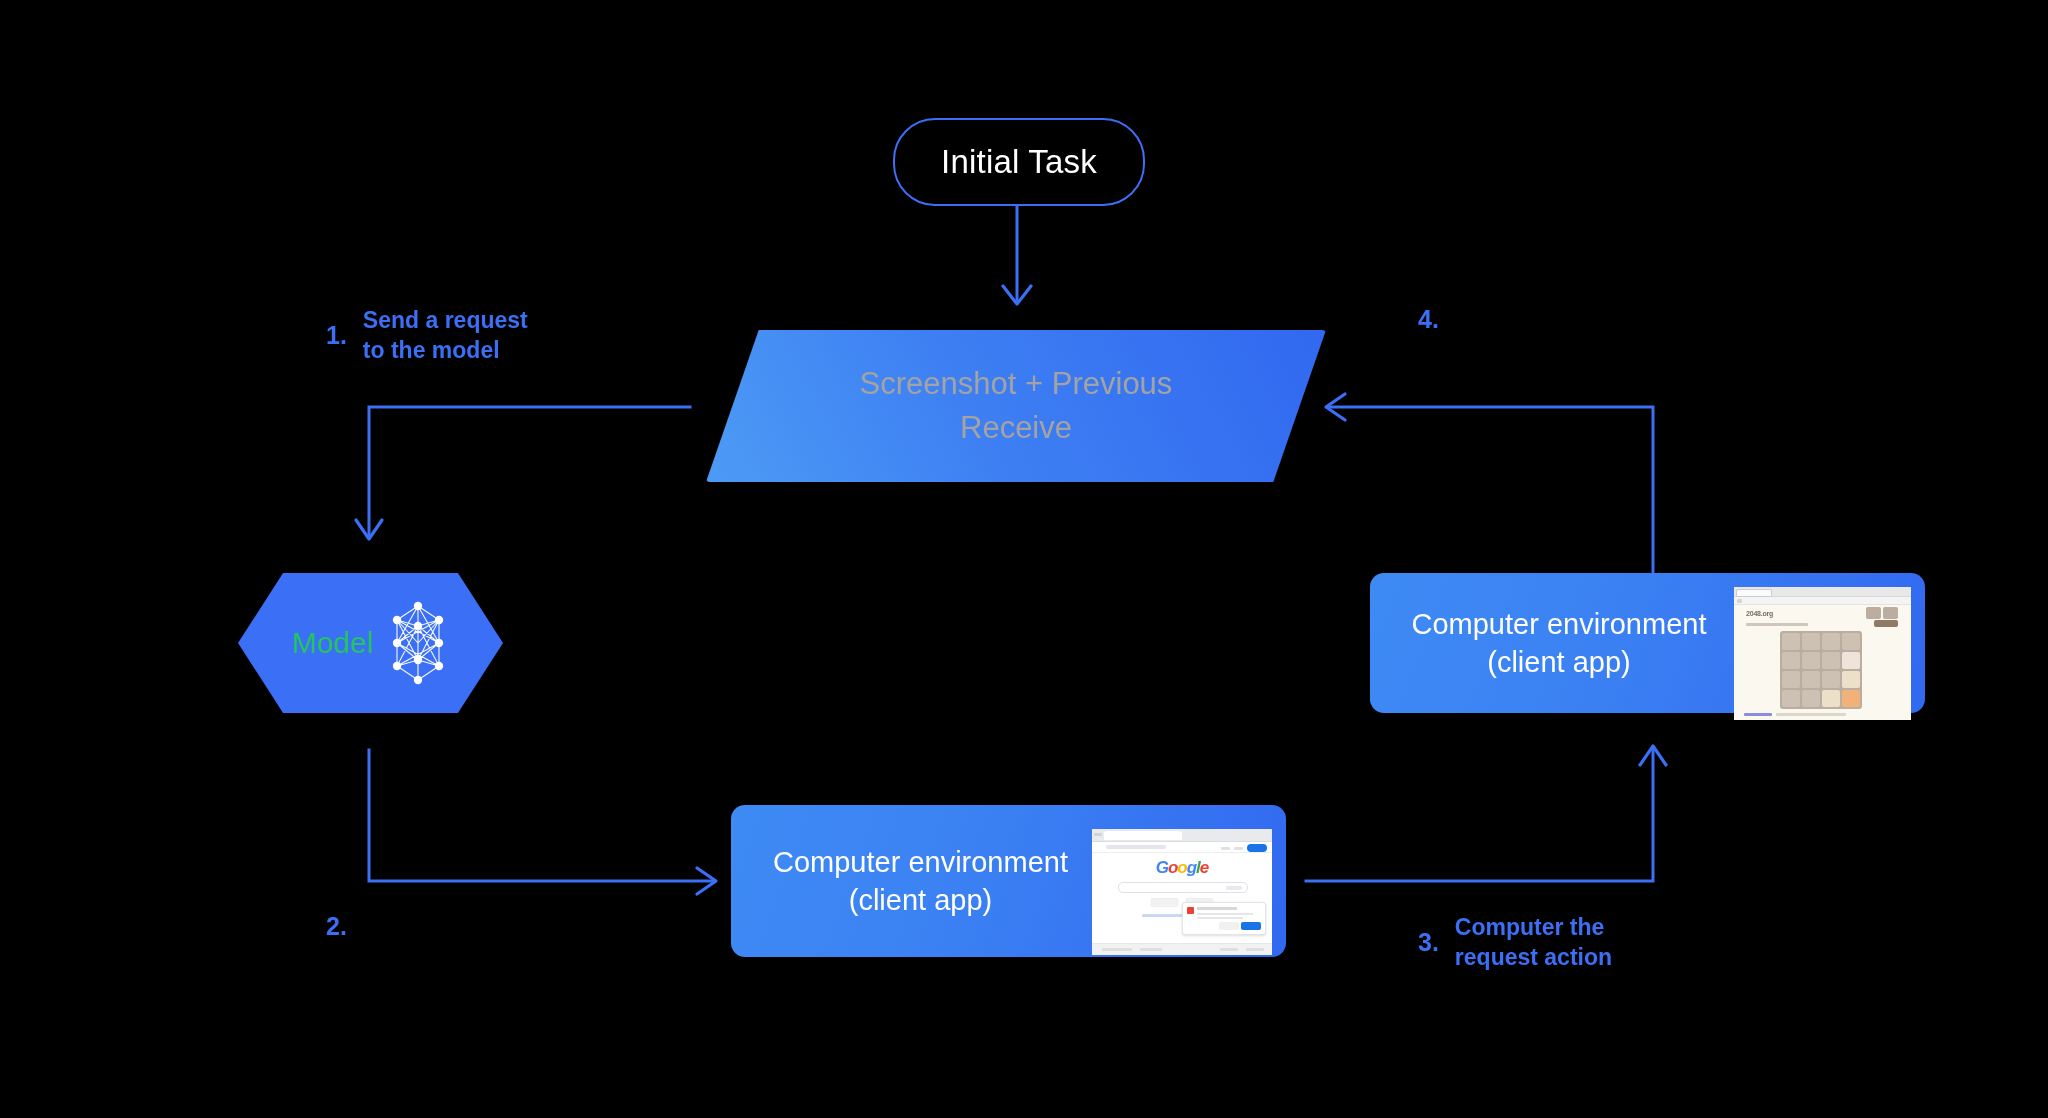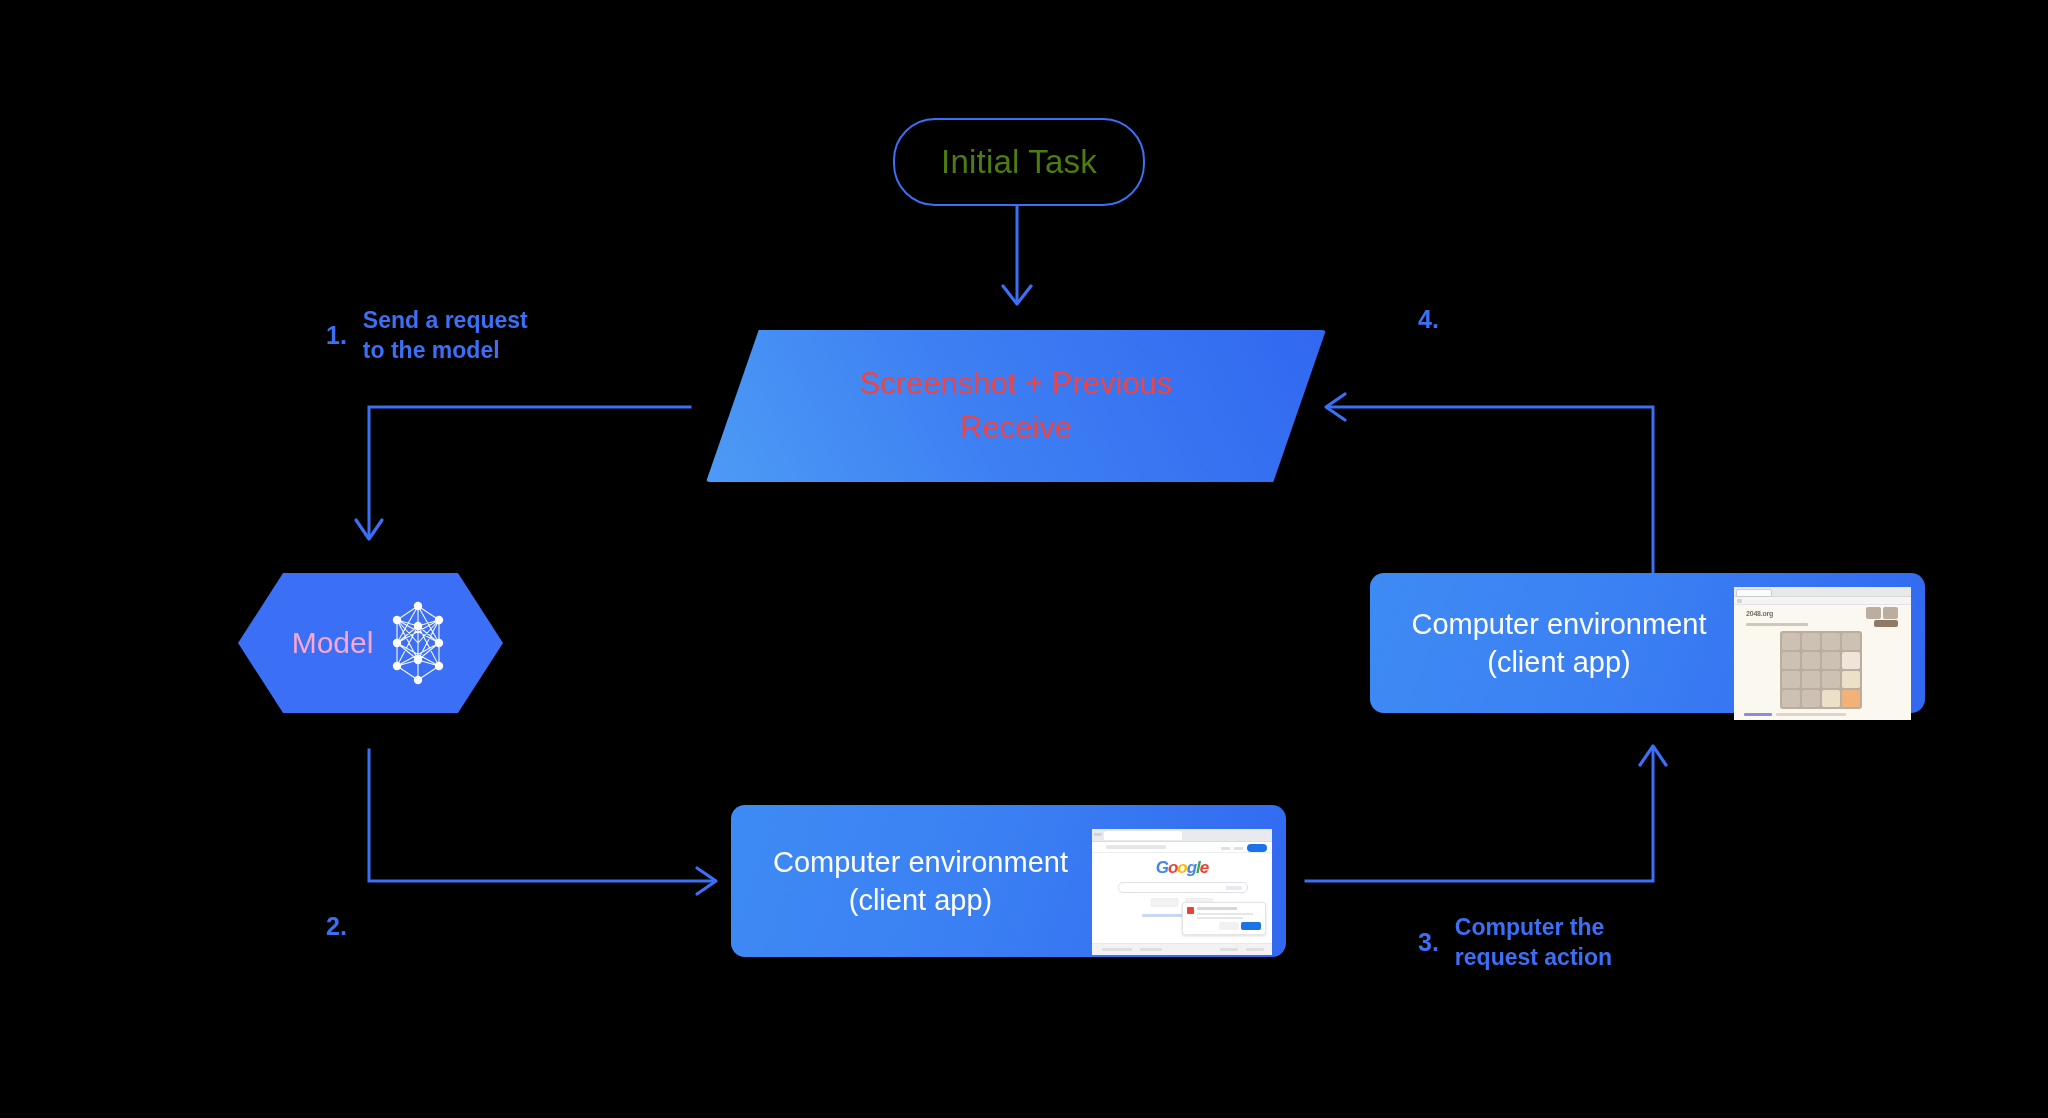--- a/index.html
+++ b/index.html
@@ -4,39 +4,39 @@
 <style>
   html,body{margin:0;padding:0;background:#000;}
   body{width:2048px;height:1118px;position:relative;overflow:hidden;
        font-family:"Liberation Sans",sans-serif;color:#fff;}
   .stage{position:absolute;inset:0;}
 
   
   .pill{position:absolute;left:893px;top:118px;width:248px;height:84px;
         border:2.5px solid #3B6FF5;border-radius:42px;
         display:flex;align-items:center;justify-content:center;}
-  .pill span{color:#4d7c0f;font-size:33px;letter-spacing:.2px;}
+  .pill span{color:#ffffff;font-size:33px;letter-spacing:.2px;}
 
   
   .para-wrap{position:absolute;left:706px;top:330px;width:620px;height:152px;}
   .para{width:100%;height:100%;
         background:linear-gradient(62deg,#4C9BF5 0%,#3E80F3 42%,#3168F0 100%);
         clip-path:polygon(8.5% 0%, 100% 0%, 91.5% 100%, 0% 100%);
         border-radius:4px;}
   .para-txt{position:absolute;inset:0;display:flex;flex-direction:column;
             align-items:center;justify-content:center;gap:4px;
-            font-size:31px;color:#ef4444;line-height:1.3;text-align:center;}
+            font-size:31px;color:#a3a3a3;line-height:1.3;text-align:center;}
 
   
   .hex-wrap{position:absolute;left:238px;top:573px;width:265px;height:140px;}
   .hex{width:100%;height:100%;background:#3B6FF5;
        clip-path:polygon(17% 0%, 83% 0%, 100% 50%, 83% 100%, 17% 100%, 0% 50%);}
   .hex-inner{position:absolute;inset:0;display:flex;align-items:center;
              justify-content:center;gap:14px;}
-  .hex-inner .lbl{font-size:30px;color:#f9a8d4;}
+  .hex-inner .lbl{font-size:30px;color:#22c55e;}
   .nn{width:62px;height:86px;display:block;}
 
   
   .envbox{position:absolute;border-radius:14px;
           background:linear-gradient(110deg,#3E8BF4 0%,#3B80F3 45%,#3168F0 100%);}
   .env-right{left:1370px;top:573px;width:555px;height:140px;}
   .env-bottom{left:731px;top:805px;width:555px;height:152px;}
   .env-label{position:absolute;top:50%;transform:translateY(-50%);
              left:24px;width:330px;text-align:center;font-size:29px;
              line-height:1.32;color:#fff;}

